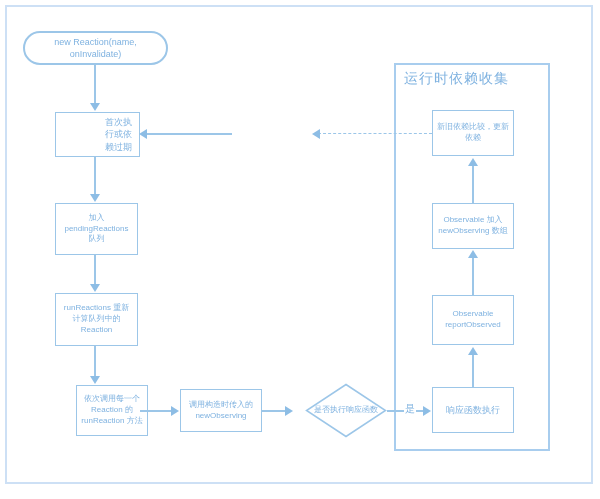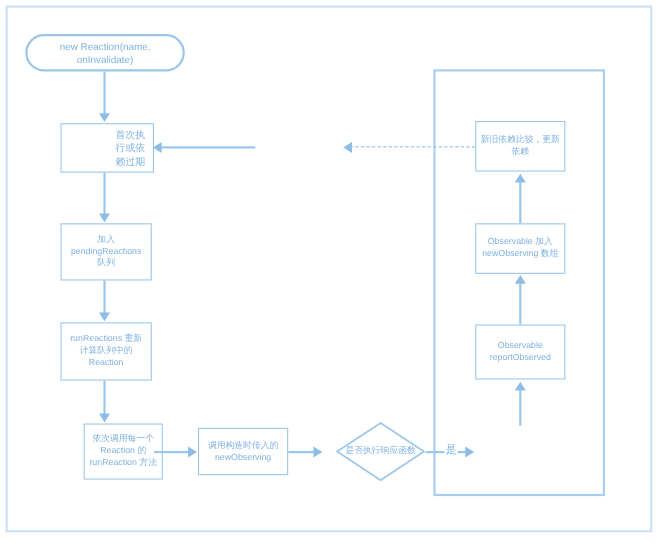--- a/index.html
+++ b/index.html
@@ -127,20 +127,21 @@
   }
 </style>
 </head>
 <body>
 
 <div id="canvas">
 
   <div id="page-frame"></div>
 
   <div id="group-runtime"></div>
+  <div id="group-runtime-title">运行时依赖收集</div>
 
   <div class="node terminator" style="left:23px; top:31px; width:145px; height:34px; font-size:9px;">
     <span class="txt">new Reaction(name, onInvalidate)</span>
   </div>
 
   <div class="node" style="left:55px; top:112px; width:85px; height:45px; font-size:9px;padding-left:46px;">
     <span class="txt">首次执行或依赖过期</span>
   </div>
 
   <div class="node" style="left:55px; top:203px; width:83px; height:52px; font-size:8px;">
@@ -172,20 +173,23 @@
   </div>
 
   <div class="node" style="left:432px; top:203px; width:82px; height:46px; font-size:8px;justify-content:center;">
     <span class="txt">Observable 加入 newObserving 数组</span>
   </div>
 
   <div class="node" style="left:432px; top:295px; width:82px; height:50px; font-size:8px;">
     <span class="txt">Observable reportObserved</span>
   </div>
 
+  <div class="node" style="left:432px; top:387px; width:82px; height:46px; font-size:9px;">
+    <span class="txt">响应函数执行</span>
+  </div>
 
   <div class="edge v" style="left:94px; top:65px; height:39px;"></div>
   <div class="arrow down" style="left:90px; top:103px;"></div>
 
   <div class="edge v" style="left:94px; top:157px; height:38px;"></div>
   <div class="arrow down" style="left:90px; top:194px;"></div>
 
   <div class="edge v" style="left:94px; top:255px; height:30px;"></div>
   <div class="arrow down" style="left:90px; top:284px;"></div>
 

